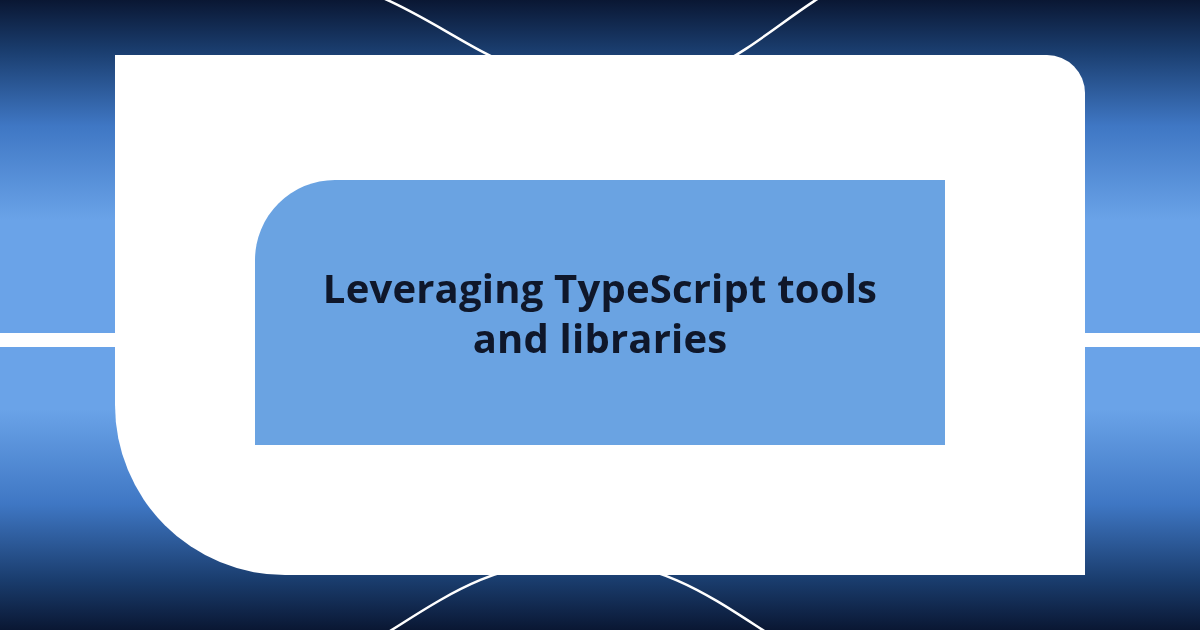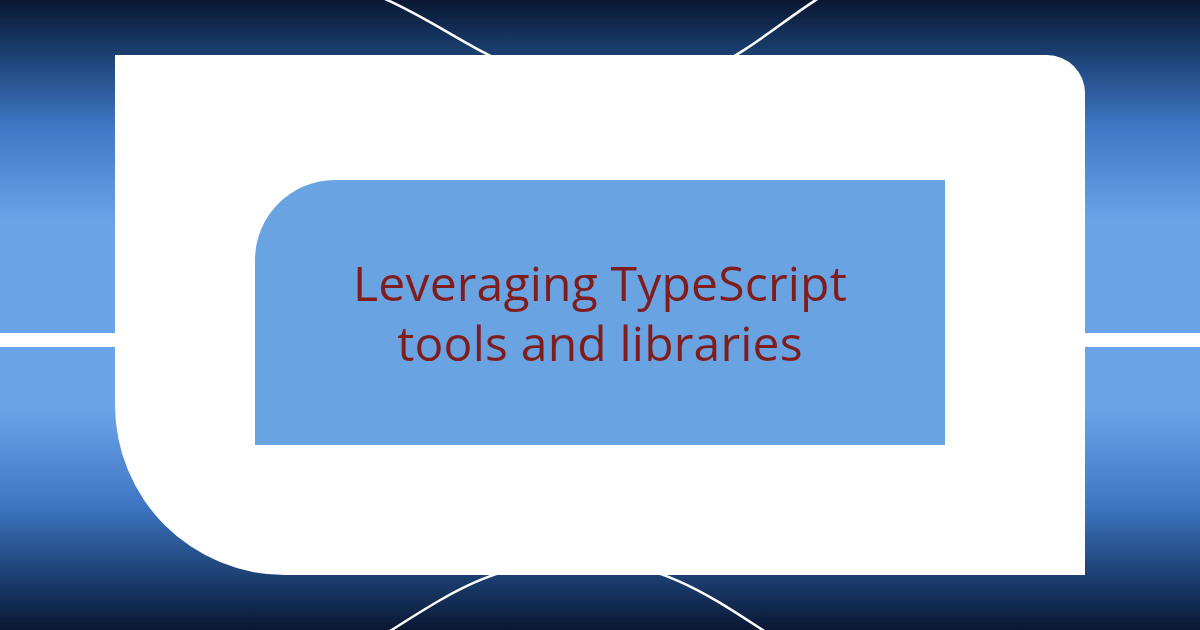--- a/index.html
+++ b/index.html
@@ -46,23 +46,23 @@
     width: 690px;
     height: 265px;
     background: #6aa3e2;
     border-top-left-radius: 80px;
     display: flex;
     align-items: center;
     justify-content: center;
     padding: 0 60px;
   }
   .title {
-    color: #7f1d1d;
-    font-size: 48px;
-    font-weight: 400;
+    color: #0f172a;
+    font-size: 40px;
+    font-weight: 700;
     text-align: center;
     line-height: 1.25;
     letter-spacing: 0.2px;
   }
 </style>
 </head>
 <body>
 
 <div class="bg"></div>
 

